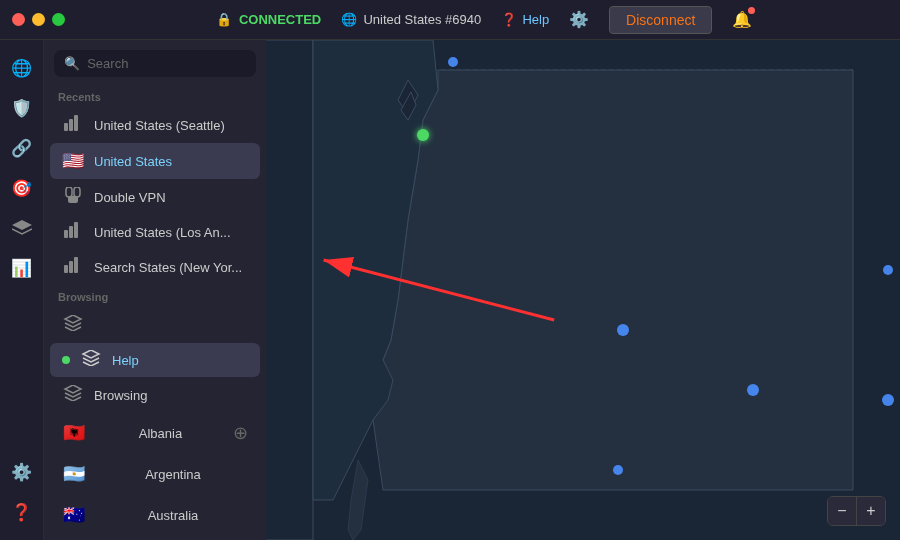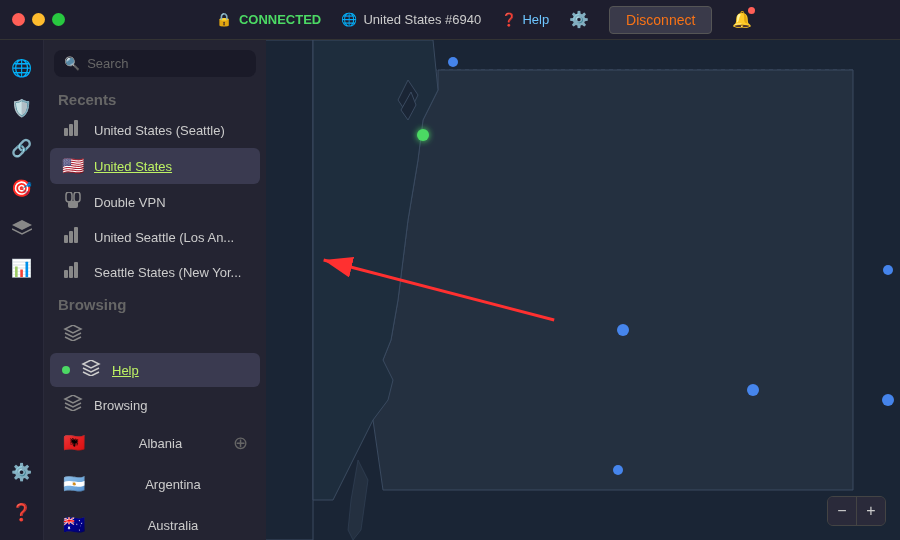--- a/index.html
+++ b/index.html
@@ -156,21 +156,21 @@
       border: none;
       color: #ccc;
       font-size: 13px;
       outline: none;
       width: 100%;
     }
     .search-input::placeholder { color: #666; }
 
     .sidebar-section-label {
       color: #666;
-      font-size: 15px;
+      font-size: 11px;
       font-weight: 600;
       padding: 6px 14px 4px;
       text-transform: none;
     }
 
     .sidebar-item {
       display: flex;
       align-items: center;
       padding: 7px 12px;
       gap: 10px;
@@ -186,21 +186,21 @@
       flex-shrink: 0;
     }
     .sidebar-item-text {
       color: #ccc;
       font-size: 13px;
       flex: 1;
       white-space: nowrap;
       overflow: hidden;
       text-overflow: ellipsis;
     }
-    .sidebar-item.active .sidebar-item-text { color: #bef264; text-decoration: underline; }
+    .sidebar-item.active .sidebar-item-text { color: #7dd3fc; }
 
     .flag-emoji { font-size: 18px; }
 
     .country-item {
       display: flex;
       align-items: center;
       padding: 7px 12px;
       gap: 10px;
       cursor: pointer;
       margin: 1px 6px;
@@ -391,32 +391,32 @@
       </div>
 
       <div class="sidebar-item">
         <span class="sidebar-item-icon">
           <svg width="18" height="16" viewBox="0 0 18 16" fill="#888">
             <rect x="0" y="8" width="4" height="8" rx="1"></rect>
             <rect x="5" y="4" width="4" height="12" rx="1"></rect>
             <rect x="10" y="0" width="4" height="16" rx="1"></rect>
           </svg>
         </span>
-        <span class="sidebar-item-text">United Seattle (Los An...</span>
+        <span class="sidebar-item-text">United States (Los An...</span>
       </div>
 
       <div class="sidebar-item">
         <span class="sidebar-item-icon">
           <svg width="18" height="16" viewBox="0 0 18 16" fill="#888">
             <rect x="0" y="8" width="4" height="8" rx="1"></rect>
             <rect x="5" y="4" width="4" height="12" rx="1"></rect>
             <rect x="10" y="0" width="4" height="16" rx="1"></rect>
           </svg>
         </span>
-        <span class="sidebar-item-text">Seattle States (New Yor...</span>
+        <span class="sidebar-item-text">Search States (New Yor...</span>
       </div>
 
       <div class="sidebar-section-label">Browsing</div>
 
       <div class="sidebar-item">
         <span class="sidebar-item-icon">
           <svg width="20" height="16" viewBox="0 0 20 16" fill="none">
             <path d="M2 12L10 16L18 12" stroke="#888" stroke-width="1.5"></path>
             <path d="M2 8L10 12L18 8" stroke="#888" stroke-width="1.5"></path>
             <path d="M2 4L10 8L18 4L10 0L2 4Z" stroke="#888" stroke-width="1.5" fill="none"></path>

